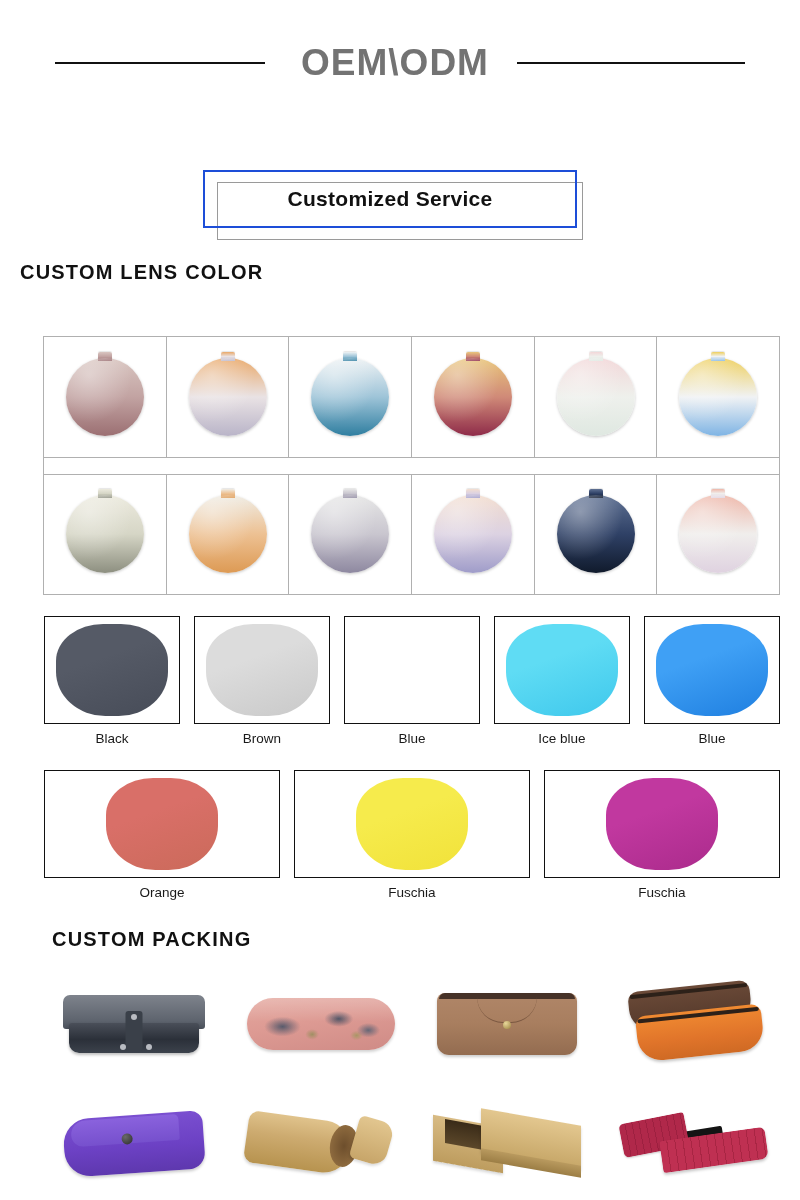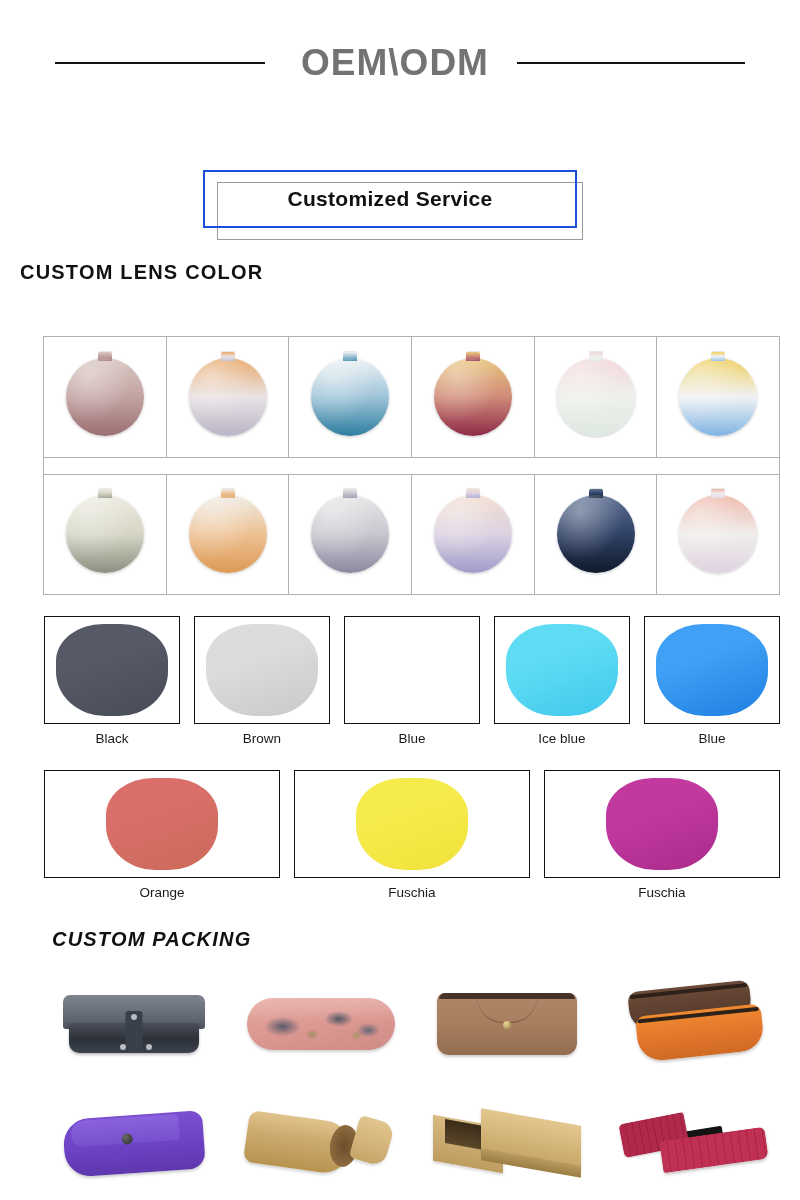--- a/index.html
+++ b/index.html
@@ -43,21 +43,21 @@
     font-size: 21px; font-weight: 700; color: #111; letter-spacing: .3px;
   }
 
   
   .section-heading {
     position: absolute;
     font-size: 20px; font-weight: 700; color: #111;
     letter-spacing: 1.2px;
   }
   #heading-lens   { left: 20px; top: 261px; }
-  #heading-packing{ left: 52px; top: 928px; font-style: italic; }
+  #heading-packing{ left: 52px; top: 928px; }
 
   
   .lens-table {
     position: absolute; left: 43px; top: 336px;
     width: 737px; height: 259px;
     border: 1px solid #b0b0b0;
     display: flex; flex-direction: column;
   }
   .lens-row { display: flex; flex: 1 1 auto; }
   .lens-gap-row { flex: 0 0 18px; border-top: 1px solid #b0b0b0; border-bottom: 1px solid #b0b0b0; }

